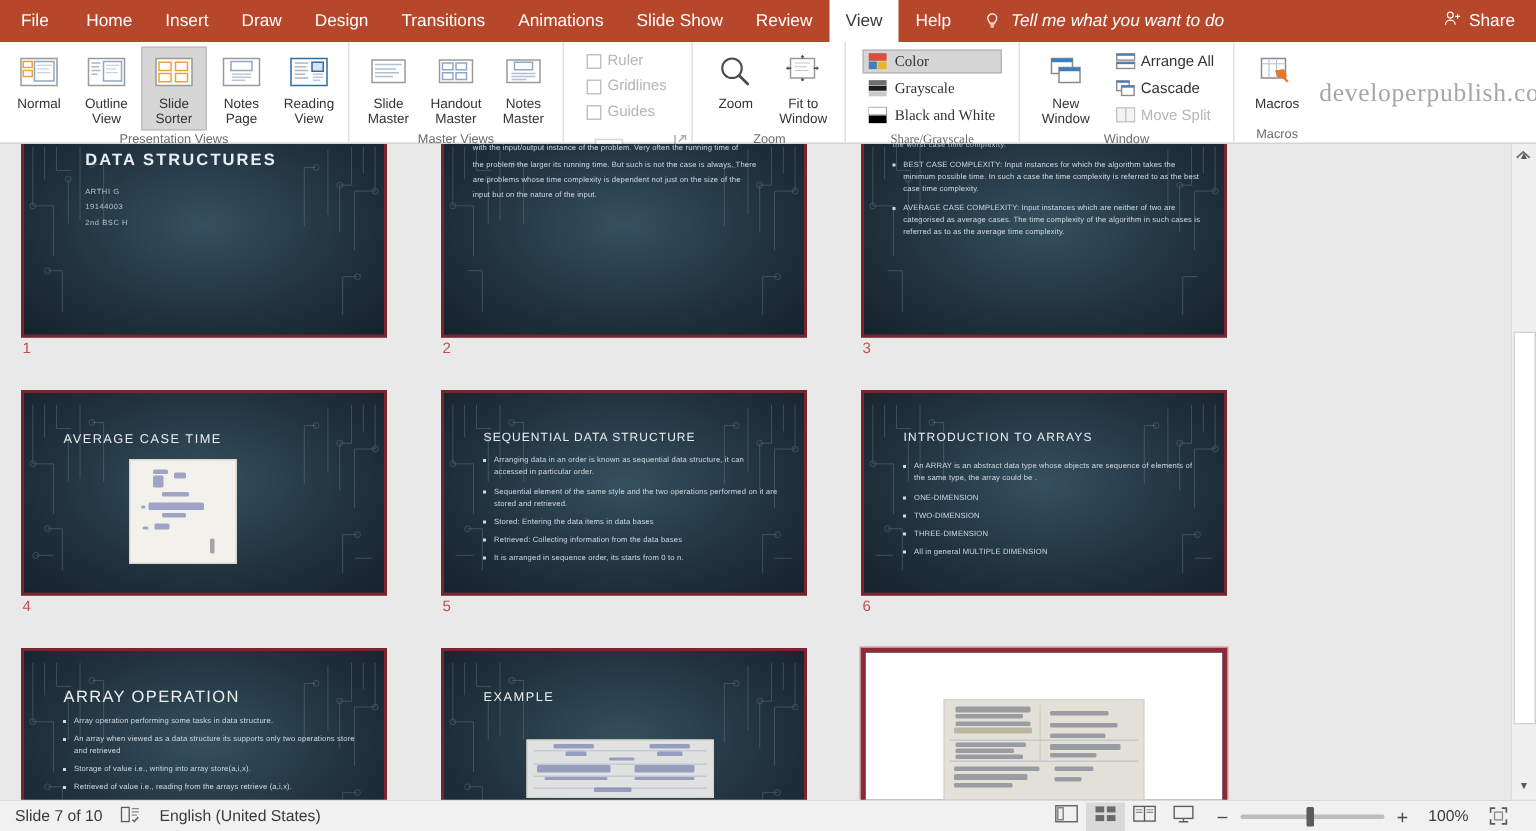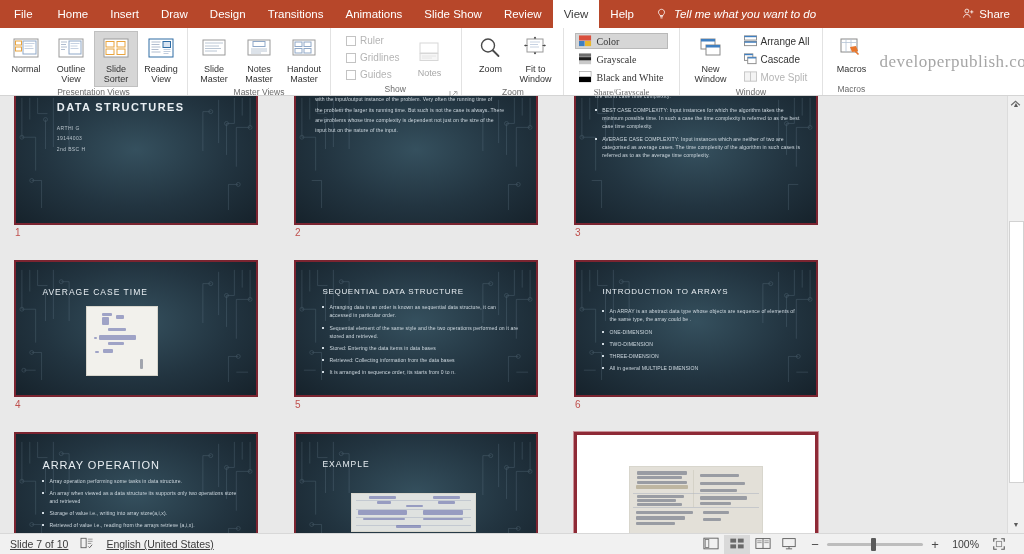--- a/index.html
+++ b/index.html
@@ -135,21 +135,21 @@
   .hw.tan { background: #9a8c6a; opacity: .5; }
   .hline { position: absolute; background: #8e9bb5; opacity: .35; height: 1px; }
 
   
   .status {
     height: 21px; background: #f1f1f1; border-top: 1px solid #d8d8d8;
     display: flex; align-items: center; font-size: 10.5px; color: #3b3b3b;
     flex: none; padding: 0 4px;
   }
   .status .si { display: flex; align-items: center; gap: 5px; padding: 0 6px; cursor: default; }
-  .status .si.btn { cursor: pointer; text-decoration: underline; }
+  .status .si.btn { cursor: pointer; }
   .spacer { flex: 1; }
   .vbtn {
     width: 26px; height: 19px; display: flex; align-items: center; justify-content: center;
     cursor: pointer; border: 1px solid transparent;
   }
   .vbtn.sel { background: #d9d9d9; }
   .zrow { display: flex; align-items: center; gap: 7px; padding: 0 8px; }
   .ztrack { width: 96px; height: 3px; background: #bdbdbd; position: relative; border-radius: 2px; cursor: pointer; }
   .zthumb { position: absolute; left: 44px; top: -5px; width: 5px; height: 13px; background: #5b5b5b; border-radius: 1px; cursor: grab; }
   .zpm { font-size: 13px; color: #4a4a4a; cursor: pointer; width: 10px; text-align: center; }
@@ -249,20 +249,30 @@
                 <rect x="14" y="3.5" width="8" height="5.5" fill="#fff" stroke="#e8a33d"></rect>
                 <rect x="3" y="11" width="8" height="5.5" fill="#fff" stroke="#e8a33d"></rect>
                 <rect x="14" y="11" width="8" height="5.5" fill="#fff" stroke="#e8a33d"></rect>
               </svg>
           </span>
           <span class="lbl">Slide Sorter</span>
         </div>
         <div class="bigbtn">
           <span class="ico">
             <svg viewBox="0 0 26 20" width="26" height="20">
+                <rect x="1" y="1" width="24" height="18" fill="#fff" stroke="#9a9a9a"></rect>
+                <rect x="6" y="3" width="14" height="6" fill="#fff" stroke="#8fa8c8"></rect>
+                <path d="M6.5 11.5h13M6.5 13.5h13M6.5 15.5h9" stroke="#b9c7da" stroke-width=".9"></path>
+              </svg>
+          </span>
+          <span class="lbl">Notes Page</span>
+        </div>
+        <div class="bigbtn">
+          <span class="ico">
+            <svg viewBox="0 0 26 20" width="26" height="20">
                 <rect x="1" y="1" width="24" height="18" fill="#fff" stroke="#2e6ca4"></rect>
                 <path d="M3.5 4h9M3.5 6.5h8M3.5 9h9M3.5 11.5h7M3.5 14h9" stroke="#a8b6c9" stroke-width=".9"></path>
                 <rect x="15" y="3.5" width="7.5" height="6" fill="#d8e4f2" stroke="#2e6ca4"></rect>
                 <path d="M15.5 11.5h7M15.5 13.5h7M15.5 15.5h5" stroke="#b9c7da" stroke-width=".9"></path>
               </svg>
           </span>
           <span class="lbl">Reading View</span>
         </div>
       </div>
       <div class="rgroup-label">Presentation Views</div>
@@ -271,49 +281,49 @@
     <div class="rgroup">
       <div class="rgroup-body">
         <div class="bigbtn">
           <span class="ico">
             <svg viewBox="0 0 26 20" width="26" height="20">
                 <rect x="2" y="2" width="22" height="15" fill="#fff" stroke="#9a9a9a"></rect>
                 <path d="M4 5h18M4 8h14M4 10.5h16M4 13h12" stroke="#b2bfcf" stroke-width=".9"></path>
               </svg>
           </span>
           <span class="lbl">Slide Master</span>
-        </div>
-        <div class="bigbtn">
-          <span class="ico">
-            <svg viewBox="0 0 26 20" width="26" height="20">
-                <rect x="2" y="2" width="22" height="15" fill="#fff" stroke="#9a9a9a"></rect>
-                <rect x="7" y="3.5" width="12" height="5" fill="none" stroke="#8fa8c8"></rect>
-                <path d="M5 11h16M5 13h16M5 15h10" stroke="#b2bfcf" stroke-width=".9"></path>
-              </svg>
-          </span>
-          <span class="lbl">Notes Master</span>
         </div>
         <div class="bigbtn">
           <span class="ico">
             <svg viewBox="0 0 26 20" width="26" height="20">
                 <rect x="2" y="2" width="22" height="15" fill="#fff" stroke="#9a9a9a"></rect>
                 <rect x="4" y="4" width="7" height="4.5" fill="none" stroke="#8fa8c8"></rect>
                 <rect x="13" y="4" width="7" height="4.5" fill="none" stroke="#8fa8c8"></rect>
                 <rect x="4" y="10.5" width="7" height="4.5" fill="none" stroke="#8fa8c8"></rect>
                 <rect x="13" y="10.5" width="7" height="4.5" fill="none" stroke="#8fa8c8"></rect>
               </svg>
           </span>
           <span class="lbl">Handout Master</span>
         </div>
+        <div class="bigbtn">
+          <span class="ico">
+            <svg viewBox="0 0 26 20" width="26" height="20">
+                <rect x="2" y="2" width="22" height="15" fill="#fff" stroke="#9a9a9a"></rect>
+                <rect x="7" y="3.5" width="12" height="5" fill="none" stroke="#8fa8c8"></rect>
+                <path d="M5 11h16M5 13h16M5 15h10" stroke="#b2bfcf" stroke-width=".9"></path>
+              </svg>
+          </span>
+          <span class="lbl">Notes Master</span>
+        </div>
       </div>
       <div class="rgroup-label">Master Views</div>
     </div>
 
     <div class="rgroup" style="padding-left:8px;padding-right:10px;">
-      <div class="rgroup-body" style="align-items:center;">
+      <div class="rgroup-body" style="align-items:flex-start;flex-direction:column;">
         <div class="smallcol">
           <div class="smallitem disabled">
             <span class="cb"></span>
             <span>Ruler</span>
           </div>
           <div class="smallitem disabled">
             <span class="cb"></span>
             <span>Gridlines</span>
           </div>
           <div class="smallitem disabled">

